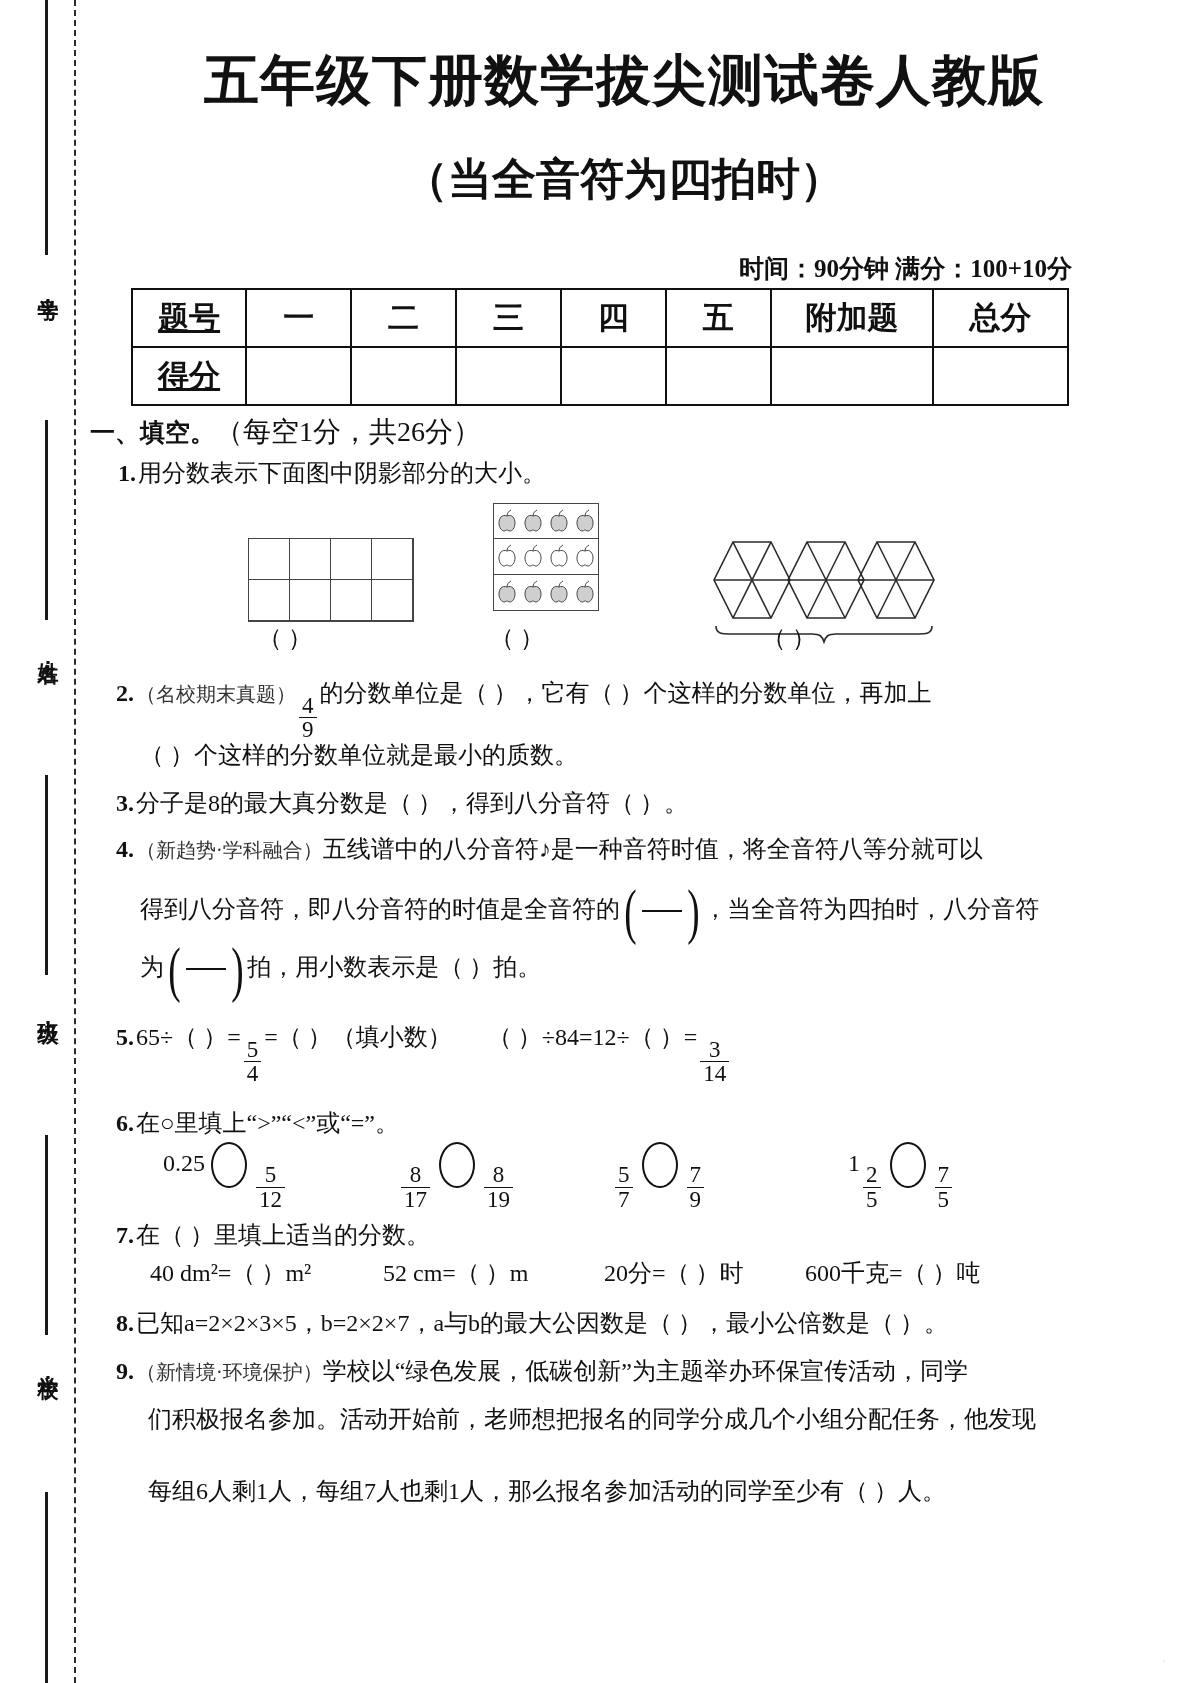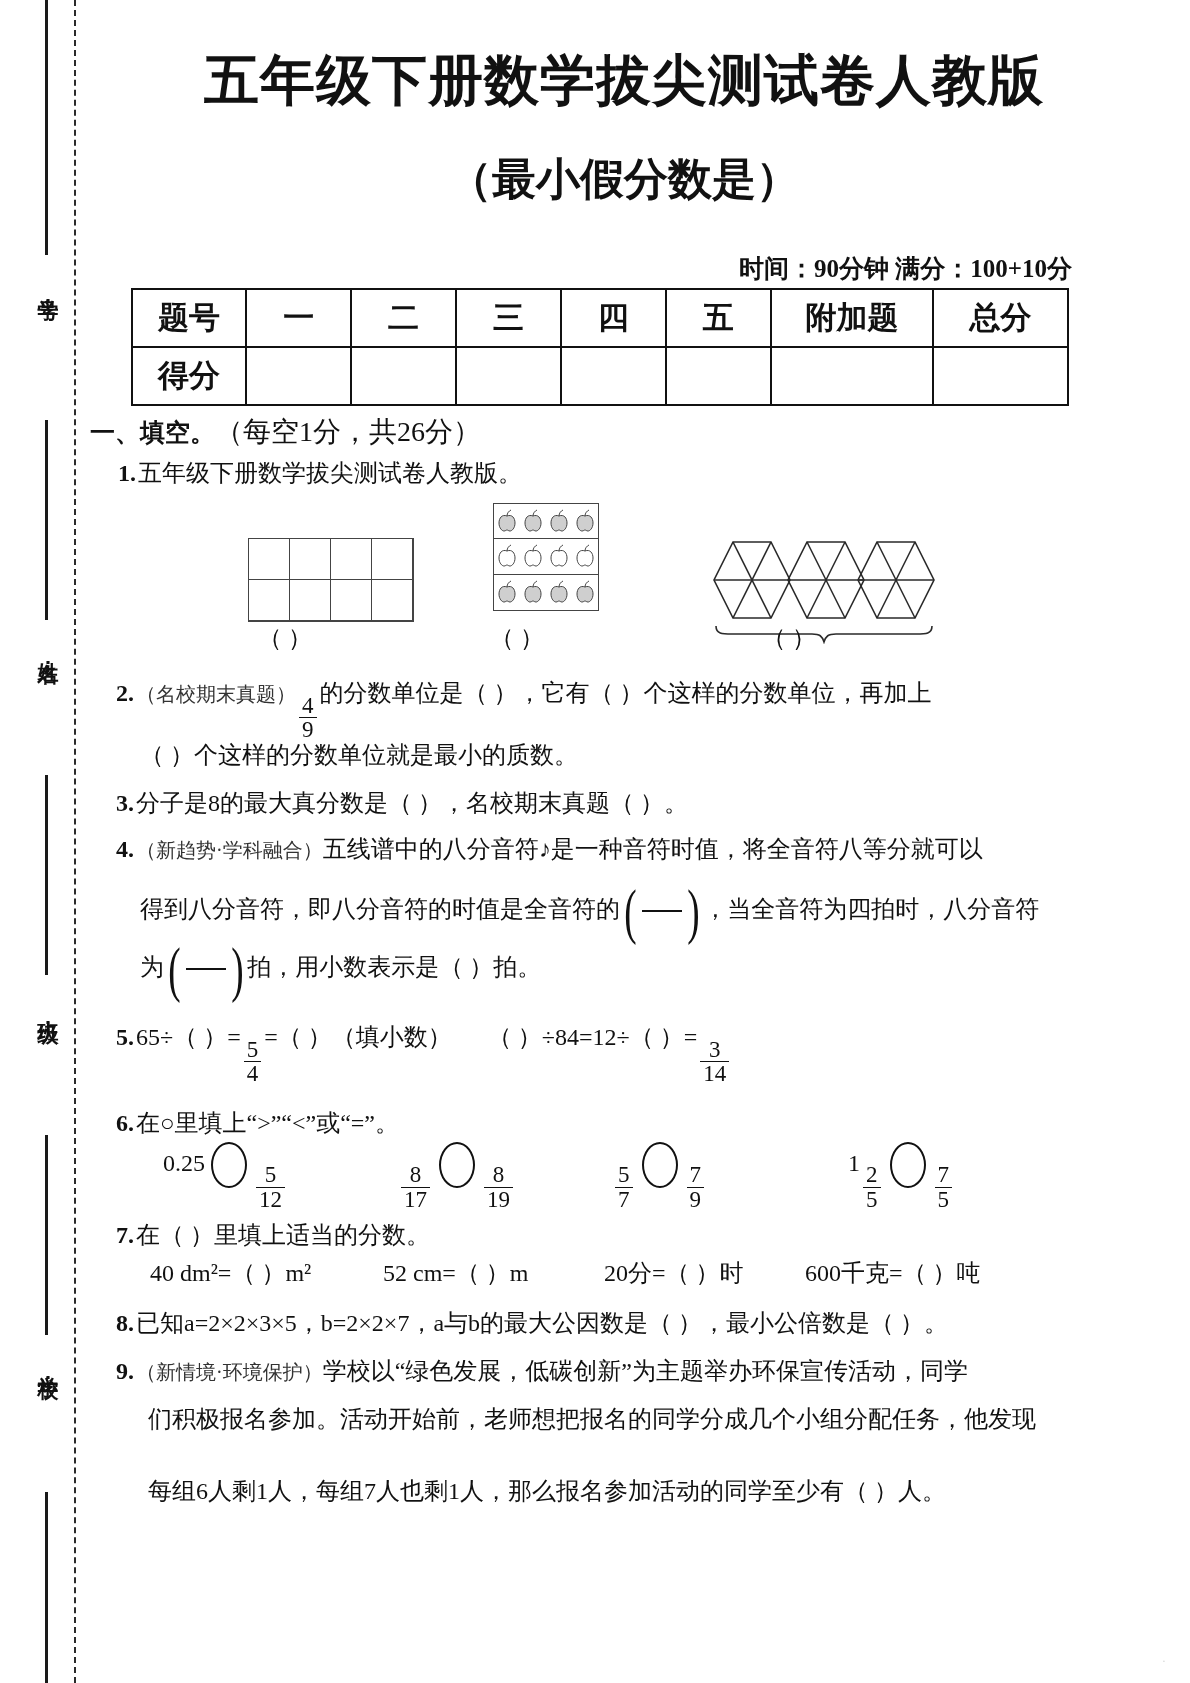--- a/index.html
+++ b/index.html
@@ -67,21 +67,21 @@
   }
   .score-table td{
     border:2px solid #111;
     height:54px;
     text-align:center;
     vertical-align:middle;
     font-size:31px;
     font-weight:700;
     font-family:"DejaVu Serif",serif;
   }
-  .score-table td.lbl{width:116px;}
+  .score-table td.lbl{width:116px;text-decoration:underline;}
   .score-table td.num{width:106px;}
   .score-table td.fj{width:168px;text-align:center;}
   .score-table td.zf{width:138px;}
 
   
   .sec-head{
     position:absolute;left:90px;
     font-size:25px;font-weight:700;
     white-space:nowrap;
   }
@@ -179,21 +179,21 @@
     <div class="rail-seg" style="top:420px;height:200px;"></div>
     <div class="rail-label" style="top:645px;">姓名：</div>
     <div class="rail-seg" style="top:775px;height:200px;"></div>
     <div class="rail-label" style="top:1005px;">班级：</div>
     <div class="rail-seg" style="top:1135px;height:200px;"></div>
     <div class="rail-label" style="top:1360px;">学校：</div>
     <div class="rail-seg" style="top:1492px;height:191px;"></div>
   </div>
 
   <div class="title">五年级下册数学拔尖测试卷人教版</div>
-  <div class="subtitle">（最小假分数是）</div>
+  <div class="subtitle">（当全音符为四拍时）</div>
   <div class="meta">时间：90分钟  满分：100+10分</div>
 
   <table class="score-table">
     <tbody>
         <tr>
       <td class="lbl">题号</td>
       <td class="num">一</td>
       <td class="num">二</td>
       <td class="num">三</td>
       <td class="num">四</td>
@@ -212,21 +212,21 @@
       <td></td>
     </tr>
   </tbody>
     </table>
 
   <div class="sec-head" style="top:413px;">
     <span>一、填空。</span><span class="small">（每空1分，共26分）</span>
   </div>
 
   <div class="q" style="left:118px;top:458px;">
-    <span class="qn">1.</span><span>五年级下册数学拔尖测试卷人教版。</span>
+    <span class="qn">1.</span><span>用分数表示下面图中阴影部分的大小。</span>
   </div>
 
   <div class="fig-grid" style="left:248px;top:538px;width:164px;height:82px;grid-template-columns:repeat(4,1fr);grid-template-rows:repeat(2,1fr);">
     <div></div>
       <div></div>
       <div></div>
       <div></div>
     <div></div>
       <div></div>
       <div></div>
@@ -324,21 +324,21 @@
 
   <div class="q" style="left:116px;top:678px;">
     <span class="qn">2.</span><span class="tag">（名校期末真题）</span><span class="frac">
         <span class="num">4</span>
         <span class="den">9</span>
       </span><span>的分数单位是（        ），它有（        ）个这样的分数单位，再加上</span>
   </div>
   <div class="q" style="left:140px;top:740px;">（        ）个这样的分数单位就是最小的质数。</div>
 
   <div class="q" style="left:116px;top:788px;">
-    <span class="qn">3.</span><span>分子是8的最大真分数是（        ），名校期末真题（        ）。</span>
+    <span class="qn">3.</span><span>分子是8的最大真分数是（        ），得到八分音符（        ）。</span>
   </div>
 
   <div class="q" style="left:116px;top:834px;">
     <span class="qn">4.</span><span class="tag">（新趋势·学科融合）</span><span>五线谱中的八分音符</span><span>♪</span><span>是一种音符时值，将全音符八等分就可以</span>
   </div>
   <div class="q" style="left:140px;top:894px;">
     <span>得到八分音符，即八分音符的时值是全音符的</span><span class="bigparen">
         <span class="bp">(</span>
         <span class="bar"></span>
         <span class="bp">)</span>

